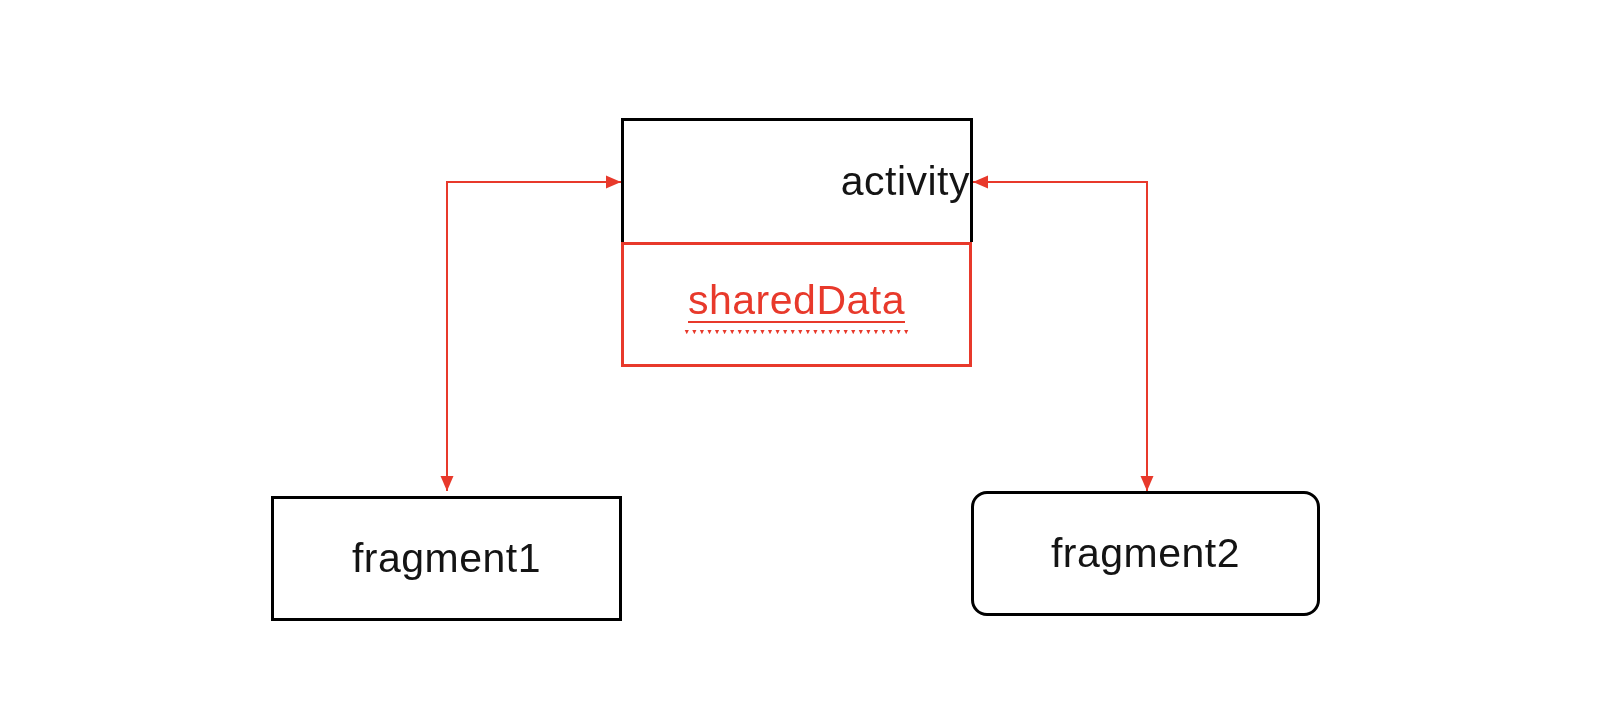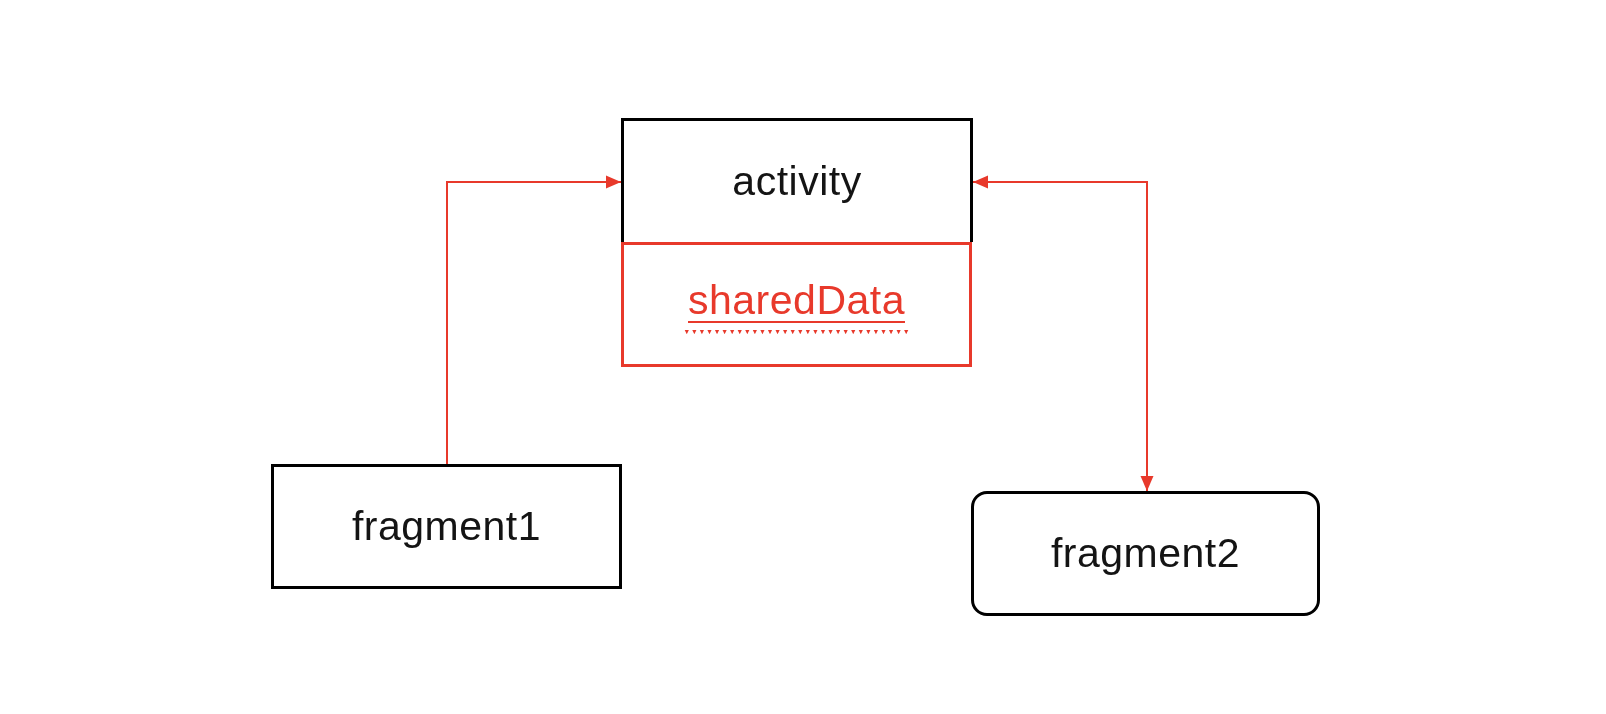--- a/index.html
+++ b/index.html
@@ -33,31 +33,32 @@
   .box-black {
     border: 3px solid #000000;
   }
   .box-activity {
     left: 621px;
     top: 118px;
     width: 352px;
     height: 124px;
     border: 3px solid #000000;
     border-bottom: none;
+    justify-content: flex-end;
   }
   .box-shared {
     left: 621px;
     top: 242px;
     width: 351px;
     height: 125px;
     border: 3px solid #e8392b;
   }
   .box-fragment1 {
     left: 271px;
-    top: 464px;
+    top: 496px;
     width: 351px;
     height: 125px;
   }
   .box-fragment2 {
     left: 971px;
     top: 491px;
     width: 349px;
     height: 125px;
     border-radius: 16px;
   }

